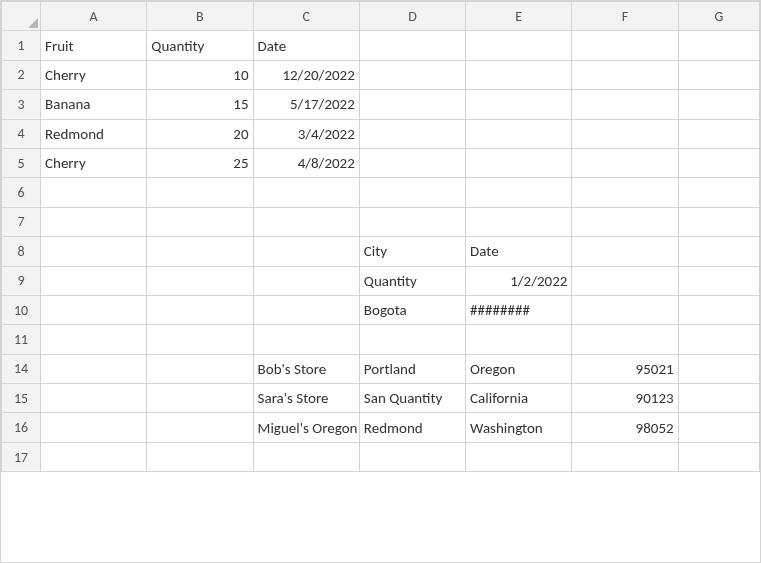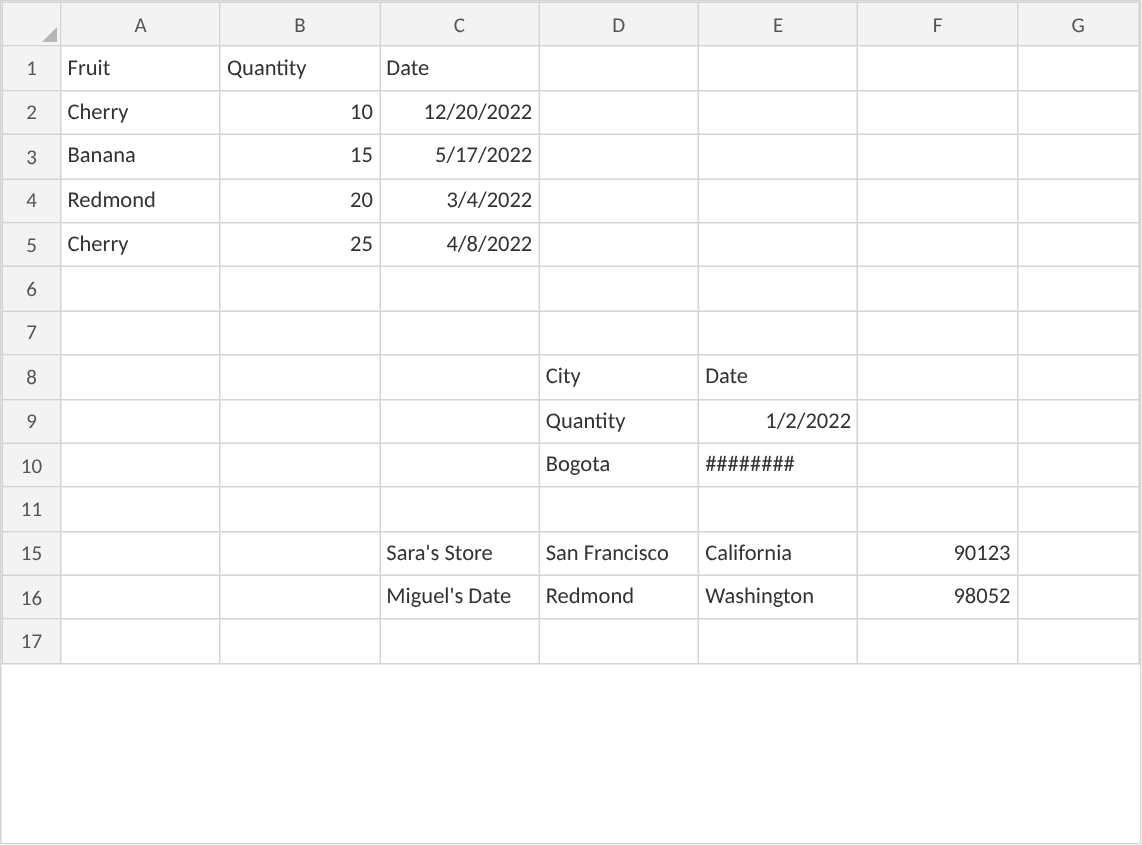--- a/index.html
+++ b/index.html
@@ -193,34 +193,44 @@
     <td class="rowhdr">11</td>
     <td></td>
           <td></td>
           <td></td>
           <td></td>
           <td></td>
           <td></td>
           <td></td>
   </tr>
   <tr>
+    <td class="rowhdr">14</td>
+    <td></td>
+          <td></td>
+    <td>Bob's Store</td>
+    <td>Portland</td>
+    <td>Oregon</td>
+    <td class="num">95021</td>
+    <td></td>
+  </tr>
+  <tr>
     <td class="rowhdr">15</td>
     <td></td>
           <td></td>
     <td>Sara's Store</td>
-    <td>San Francisco</td>
+    <td>San Quantity</td>
     <td>California</td>
     <td class="num">90123</td>
     <td></td>
   </tr>
   <tr>
     <td class="rowhdr">16</td>
     <td></td>
           <td></td>
-    <td>Miguel's Date</td>
+    <td>Miguel's Oregon</td>
     <td>Redmond</td>
     <td>Washington</td>
     <td class="num">98052</td>
     <td></td>
   </tr>
   <tr>
     <td class="rowhdr">17</td>
     <td></td>
           <td></td>
           <td></td>

